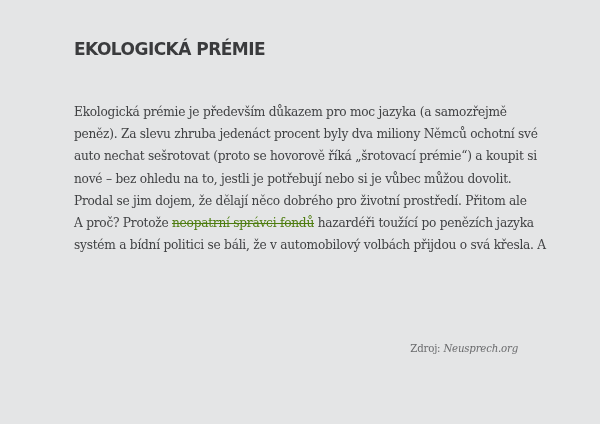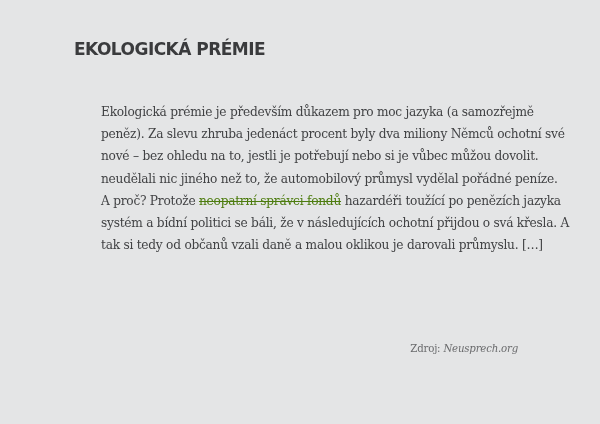--- a/index.html
+++ b/index.html
@@ -43,21 +43,20 @@
       font-family: "DejaVu Serif", serif;
       font-size: 12.2px;
       line-height: 22.2px;
       color: #414244;
       letter-spacing: -0.25px;
       word-spacing: 0px;
     }
     .body-text .line {
       display: block;
       white-space: nowrap;
-      margin-left: 27px;
     }
     .strike {
       text-decoration: line-through;
       color: #4d7c0f;
     }
     .footer {
       position: absolute;
       right: 16px;
       top: 340px;
       text-align: center;
@@ -73,23 +72,23 @@
   </style>
 </head>
 <body>
 
 <div class="page">
   <h1 class="title">EKOLOGICKÁ PRÉMIE</h1>
 
   <p class="body-text">
     <span class="line">Ekologická prémie je především důkazem pro moc jazyka (a samozřejmě</span>
     <span class="line">peněz). Za slevu zhruba jedenáct procent byly dva miliony Němců ochotní své</span>
+    <span class="line">auto nechat sešrotovat (proto se hovorově říká „šrotovací prémie“) a koupit si</span>
     <span class="line">nové – bez ohledu na to, jestli je potřebují nebo si je vůbec můžou dovolit.</span>
-    <span class="line">neudělali nic jiného než to, že automobilový průmysl vydělal pořádné peníze.</span>
+    <span class="line">Prodal se jim dojem, že dělají něco dobrého pro životní prostředí. Přitom ale</span>
     <span class="line"><span>A proč? Protože </span><span class="strike">neopatrní správci fondů</span><span> hazardéři toužící po penězích jazyka</span></span>
-    <span class="line">systém a bídní politici se báli, že v následujících ochotní přijdou o svá křesla. A</span>
-    <span class="line">tak si tedy od občanů vzali daně a malou oklikou je darovali průmyslu. […]</span>
+    <span class="line">systém a bídní politici se báli, že v automobilový volbách přijdou o svá křesla. A</span>
   </p>
 
   <div class="footer">
     <div><span>Zdroj: </span><span class="source-link">Neusprech.org</span></div>
   </div>
 </div>
 
 </body></html>

